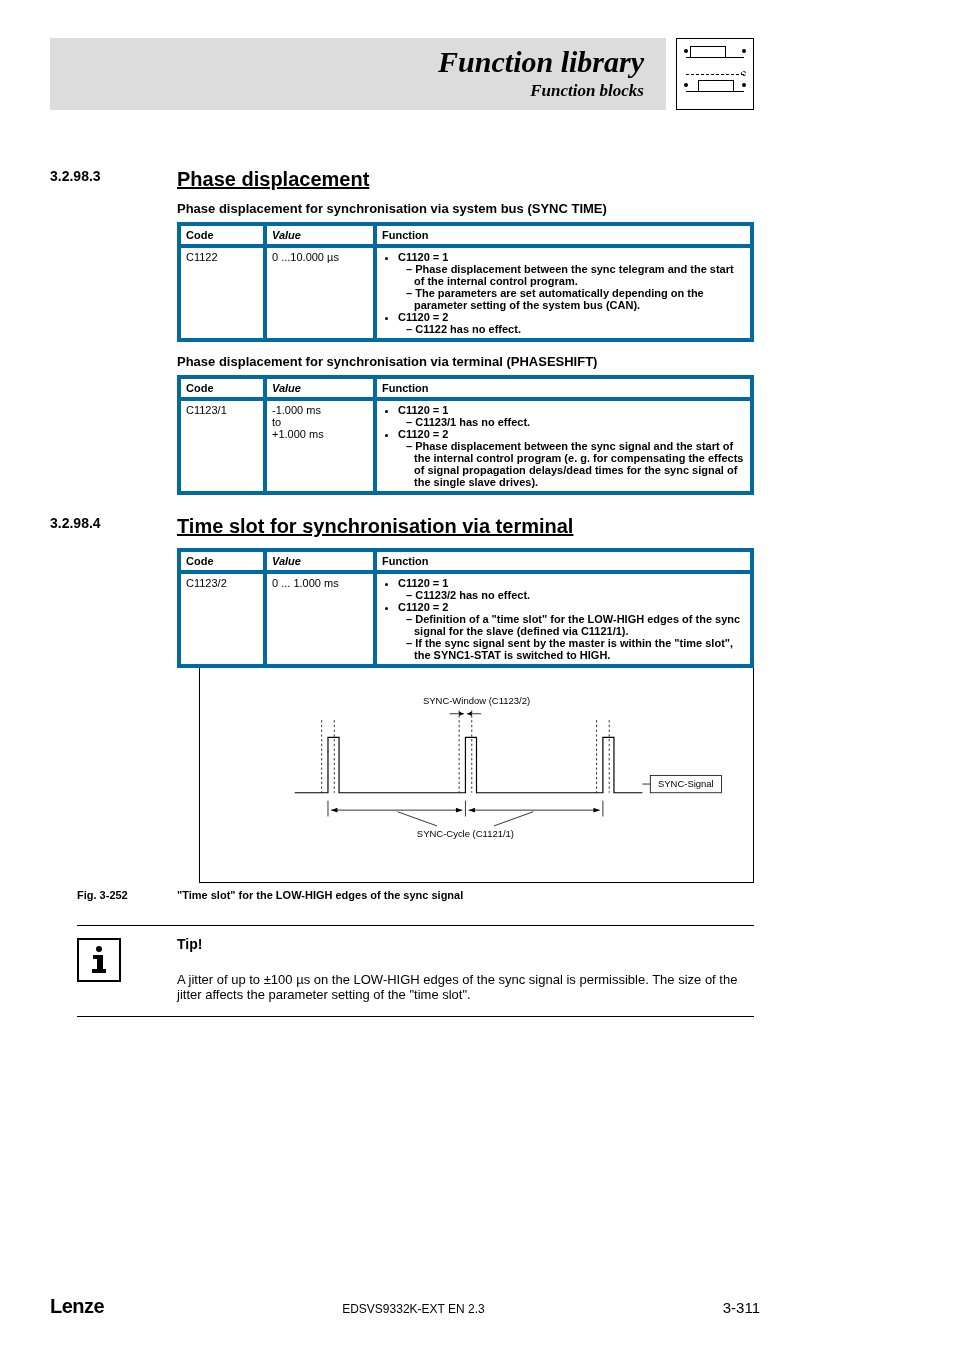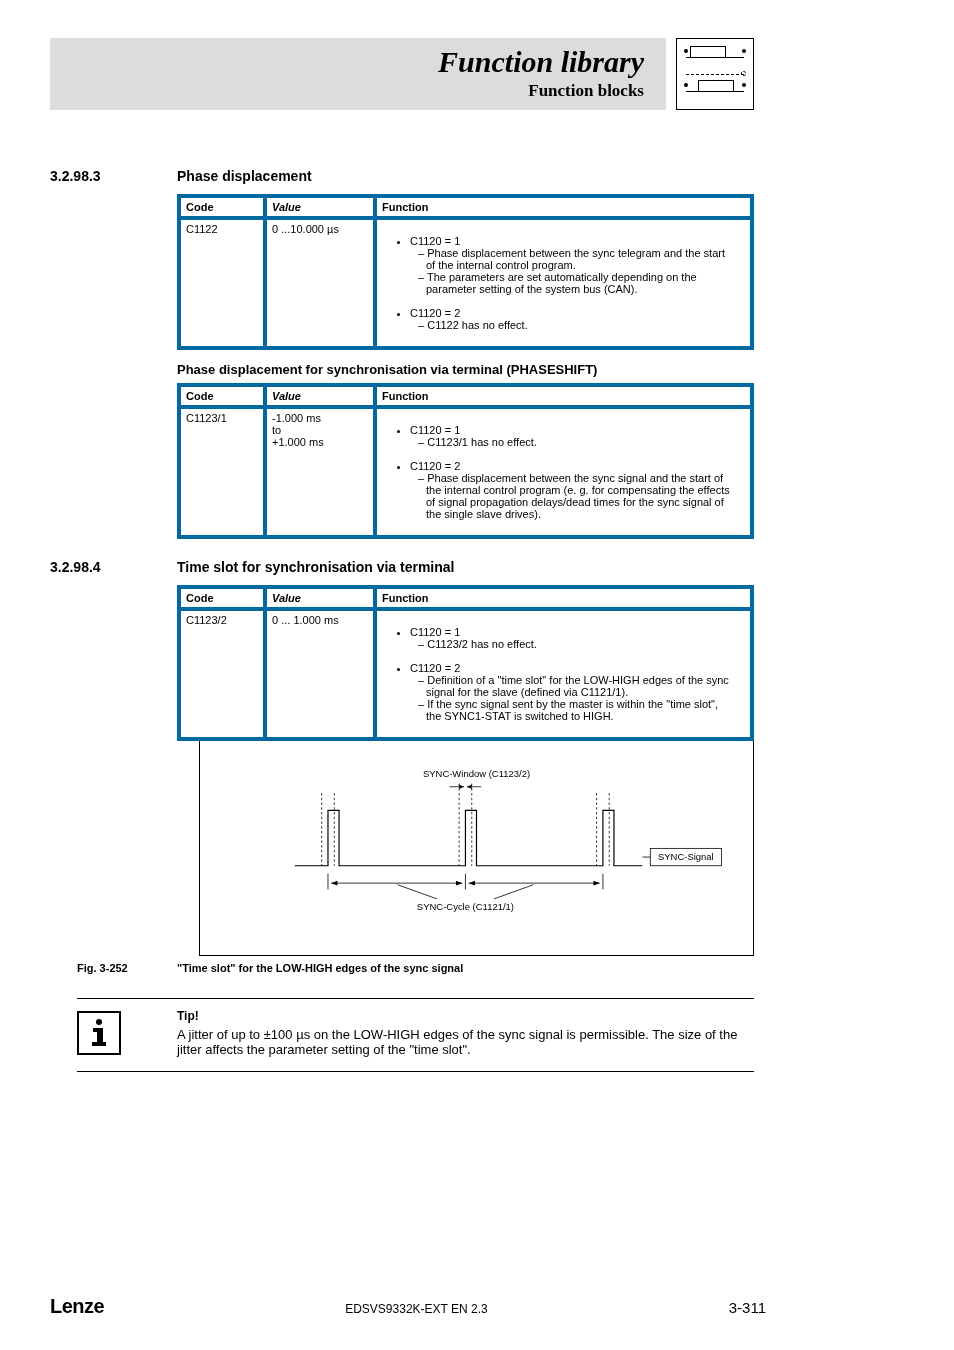--- a/index.html
+++ b/index.html
@@ -38,20 +38,21 @@
   }
   .header-main {
     font-family: "Times New Roman", serif;
     font-style: italic;
     font-weight: bold;
     font-size: 30px;
     line-height: 1;
   }
   .header-sub {
     font-family: "Times New Roman", serif;
+    font-style: italic;
     font-weight: bold;
     font-size: 17px;
     margin-top: 4px;
   }
   .header-icon {
     width: 78px;
     height: 72px;
     border: 1px solid #000;
     margin-left: 10px;
     box-sizing: border-box;
@@ -99,22 +100,23 @@
     width: 100px;
     font-weight: bold;
     font-size: 14px;
     flex-shrink: 0;
   }
   .sec-body {
     flex: 1;
   }
   .sec-title {
     font-weight: bold;
-    font-size: 14px;
+    font-size: 20px;
     margin-bottom: 10px;
+    text-decoration: underline;
   }
   .sub-heading {
     font-weight: bold;
     font-size: 13px;
     margin: 10px 0 6px 0;
   }
 
   
   table.param {
     width: 100%;
@@ -132,22 +134,23 @@
     font-weight: bold;
   }
   .col-code { width: 72px; }
   .col-value { width: 96px; font-style: italic; }
   ul.fn {
     margin: 0;
     padding-left: 16px;
     list-style: disc;
   }
   ul.fn > li {
-    margin: 12px;
+    margin: 0;
     padding: 0;
+    font-weight: bold;
   }
   .indent-dash {
     padding-left: 10px;
     text-indent: -8px;
     margin-left: 6px;
   }
   .indent-dash::before {
     content: "– ";
   }
   .figure-caption-row {
@@ -184,30 +187,30 @@
     font-family: "Times New Roman", serif;
     font-weight: bold;
     font-size: 30px;
   }
   .tip-body {
     flex: 1;
     font-size: 13px;
   }
   .tip-title {
     font-weight: bold;
-    font-size: 12px;
-    margin-bottom: 4px;
+    font-size: 14px;
+    margin-bottom: 20px;
   }
 
   
   .footer {
     position: absolute;
     bottom: 32px;
     left: 50px;
-    right: 38px;
+    right: 44px;
     display: flex;
     justify-content: space-between;
     align-items: baseline;
     font-size: 12px;
   }
   .footer .brand {
     font-weight: bold;
     font-size: 20px;
     letter-spacing: -0.5px;
   }
@@ -249,20 +252,21 @@
           <div class="dot-r"></div>
       </div>
     </div>
   </div>
 
   <div class="sec-row">
     <div class="sec-num">3.2.98.3</div>
     <div class="sec-body">
       <div class="sec-title">Phase displacement</div>
 
+      <div class="sub-heading">Phase displacement for synchronisation via system bus (SYNC TIME)</div>
       <table class="param">
         <tbody>
             <tr>
           <th class="col-code">Code</th>
           <th class="col-value">Value</th>
           <th>Function</th>
         </tr>
         <tr>
           <td>C1122</td>
           <td>0 ...10.000 µs</td>

